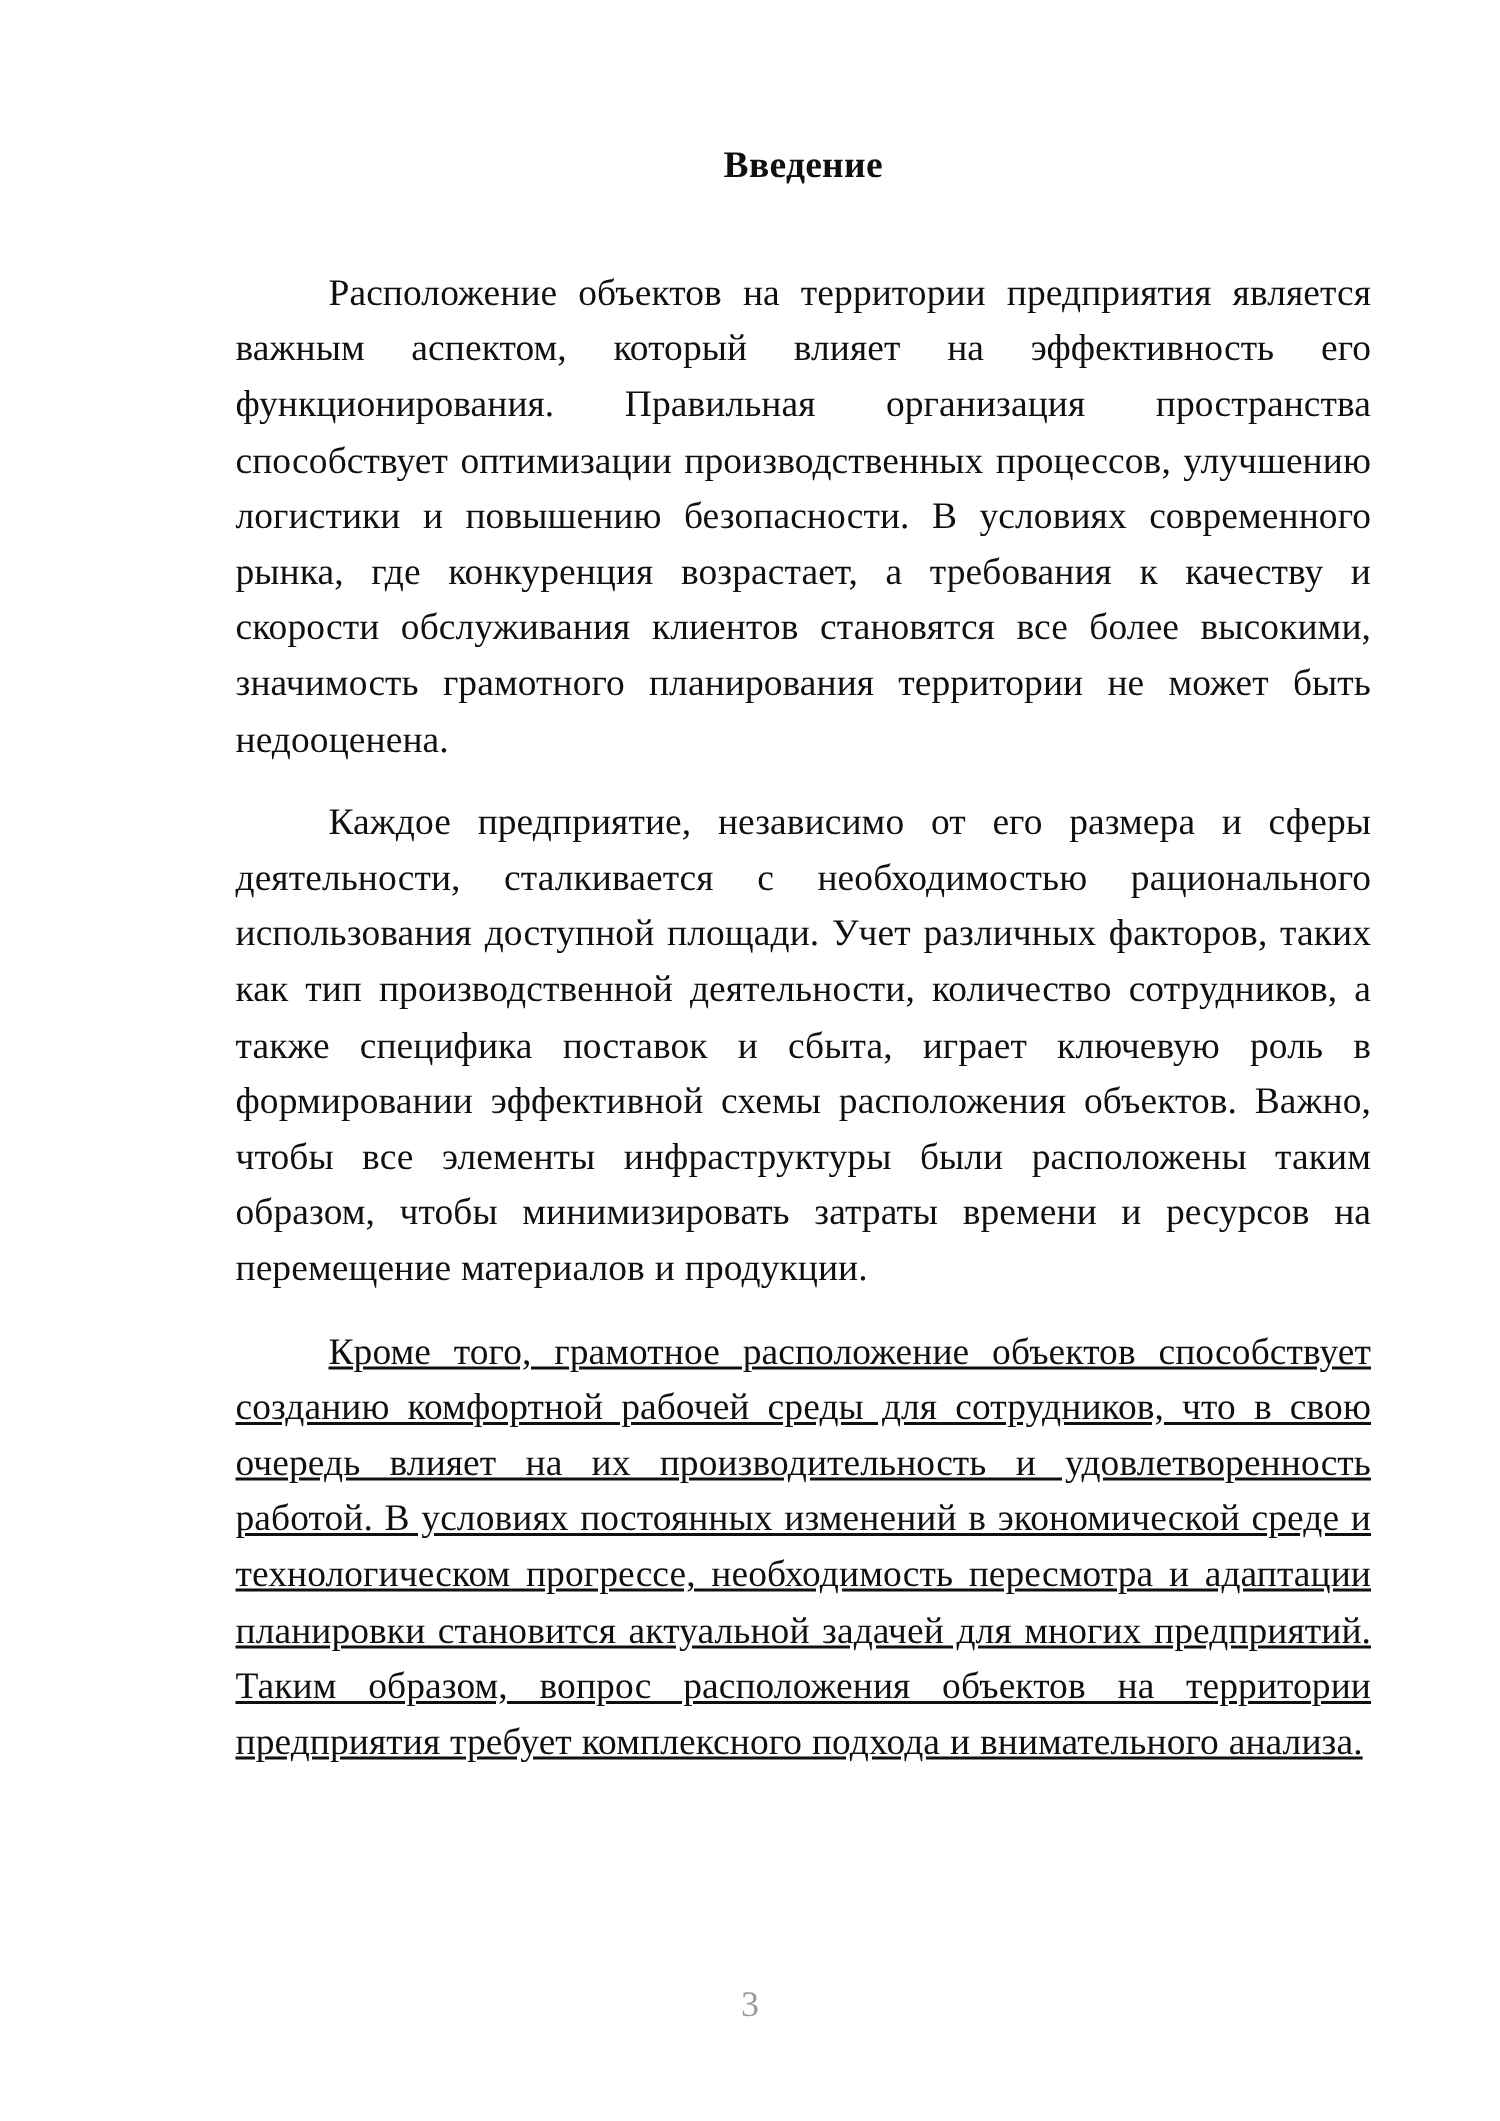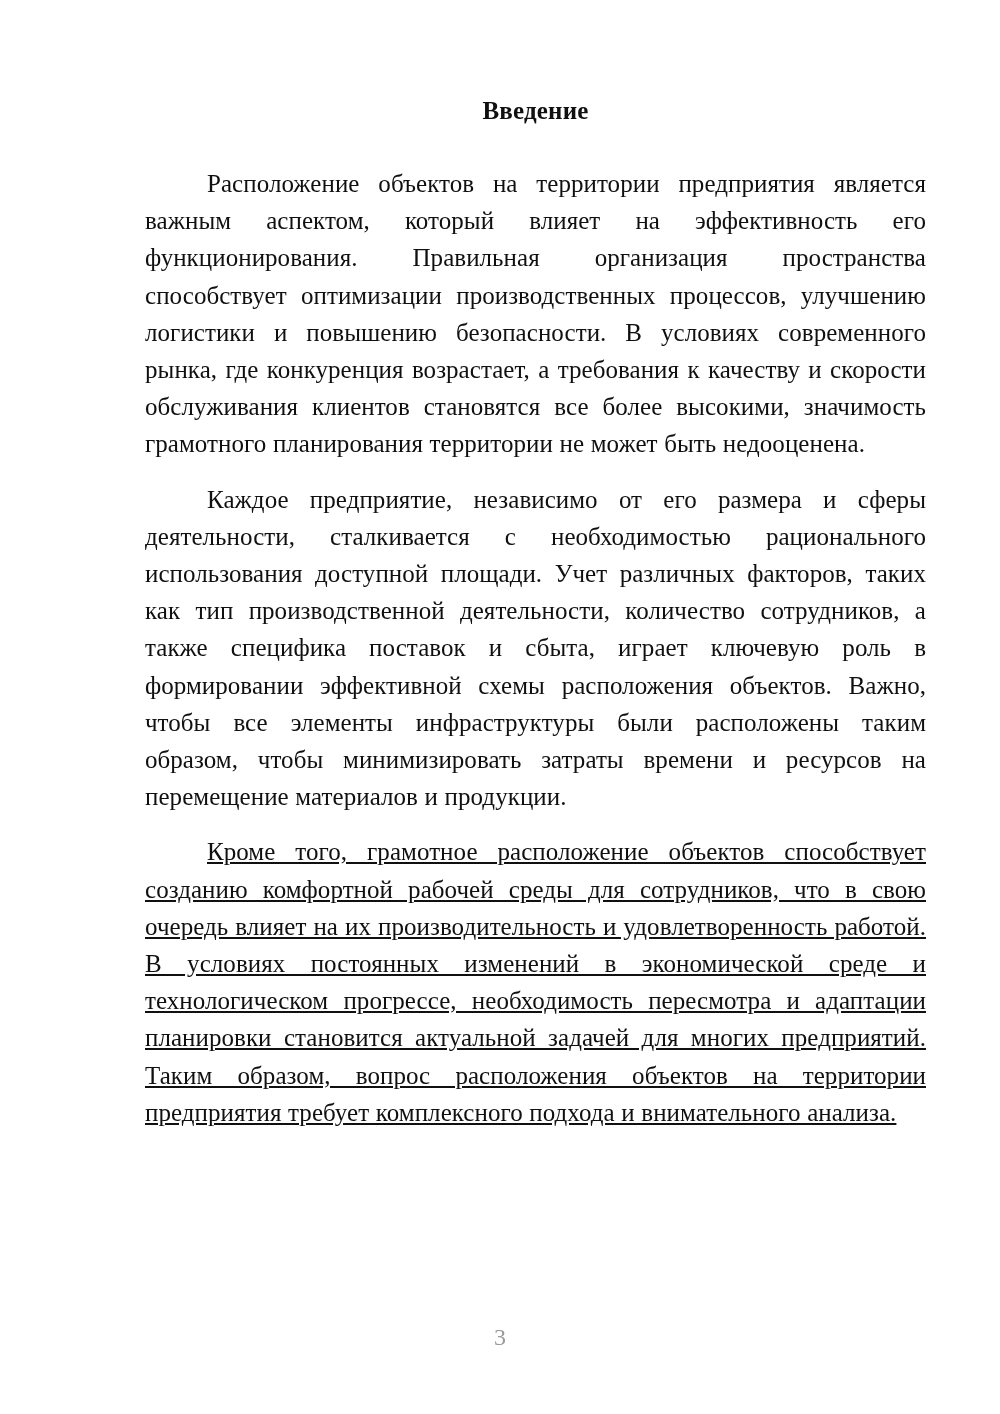--- a/index.html
+++ b/index.html
@@ -35,21 +35,21 @@
     text-align: center;
     font-weight: bold;
     font-size: 25px;
     line-height: 30px;
     letter-spacing: 0.2px;
     
     padding-top: 96px;
   }
 
   .body-text {
-    margin: 4px;
+    margin: 16px;
     padding: 0;
   }
 
   .para {
     margin: 0 0 18px 0;
     text-align: justify;
     text-justify: inter-word;
     font-size: 25px;
     line-height: 37.2px;
     text-indent: 62px;

